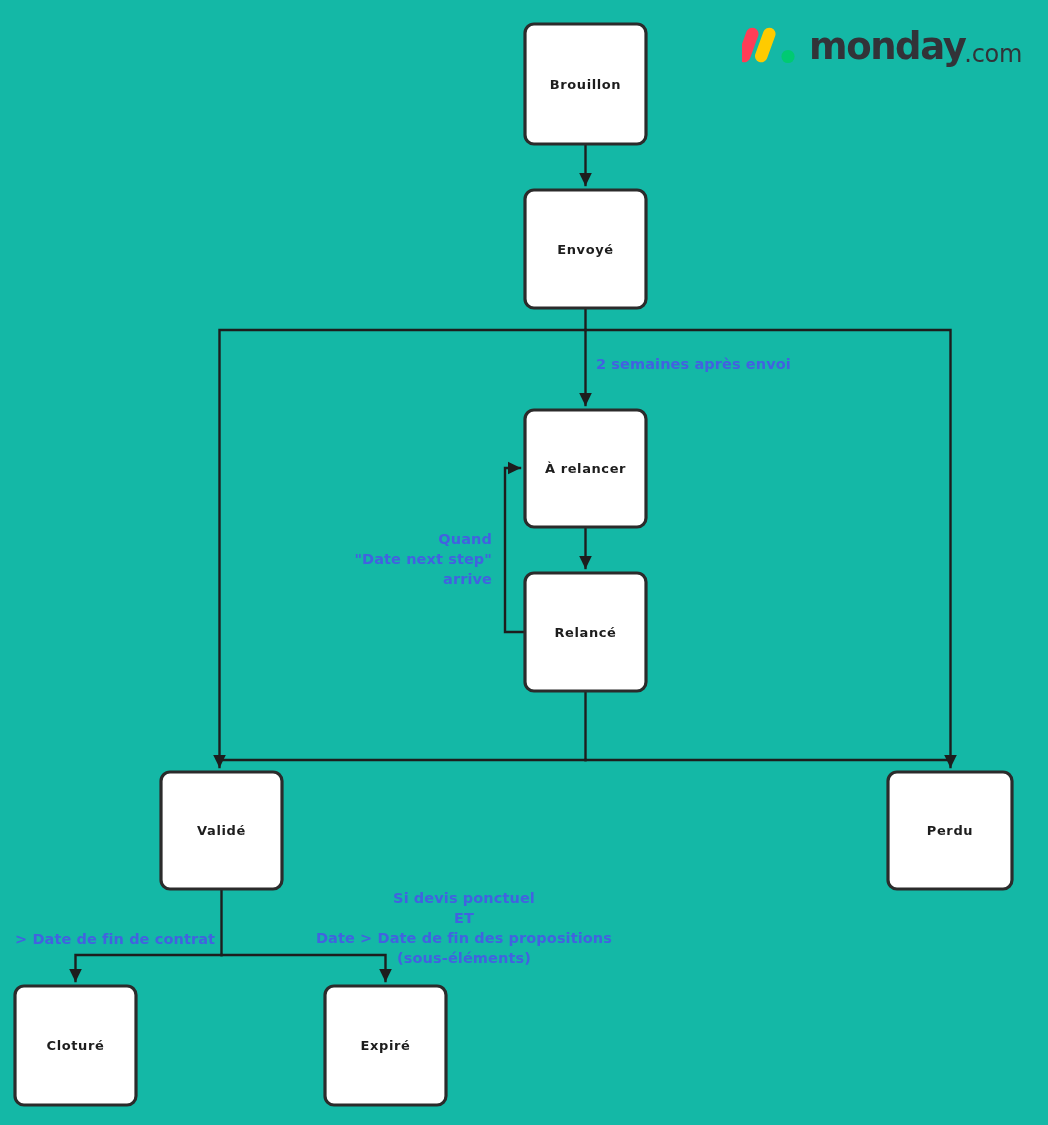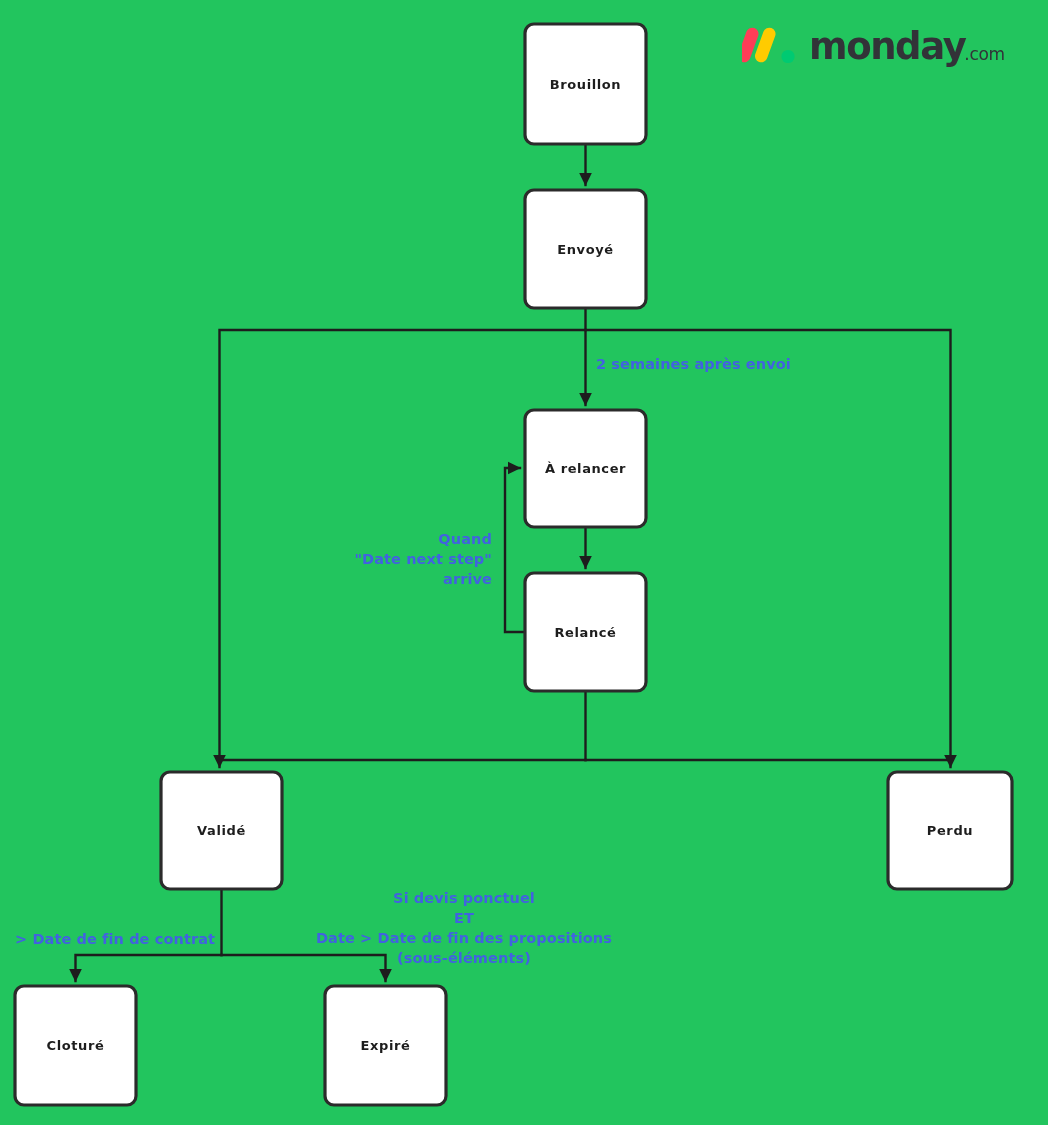--- a/index.html
+++ b/index.html
@@ -7,21 +7,21 @@
     padding: 0;
     background: #ffffff;
   }
   body {
     font-family: "DejaVu Sans", sans-serif;
   }
   #canvas {
     position: relative;
     width: 1048px;
     height: 1125px;
-    background: #22c55e;
+    background: #14b8a6;
     overflow: hidden;
   }
   
   .brand {
     position: absolute;
     top: 22px;
     left: 742px;
     display: flex;
     align-items: center;
     height: 46px;
@@ -37,21 +37,21 @@
     font-size: 37px;
     font-weight: 700;
     letter-spacing: -1.4px;
     color: #323338;
     line-height: 1;
     position: relative;
     top: 1px;
   }
   .brand-tld {
     font-family: "DejaVu Sans", sans-serif;
-    font-size: 17px;
+    font-size: 24px;
     font-weight: 400;
     letter-spacing: -0.3px;
     color: #323338;
     line-height: 1;
     position: relative;
     top: 9px;
     left: -1px;
   }
   
   #flow {

